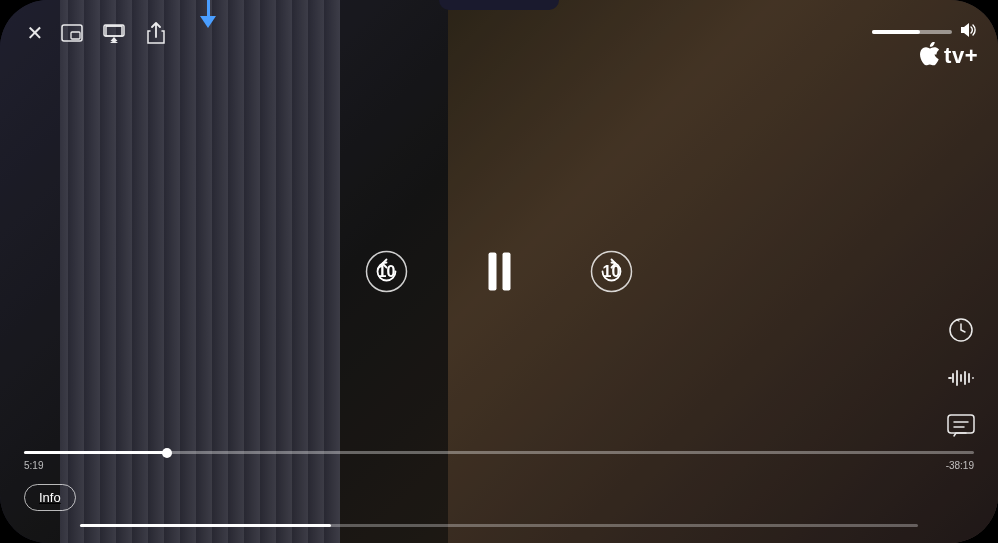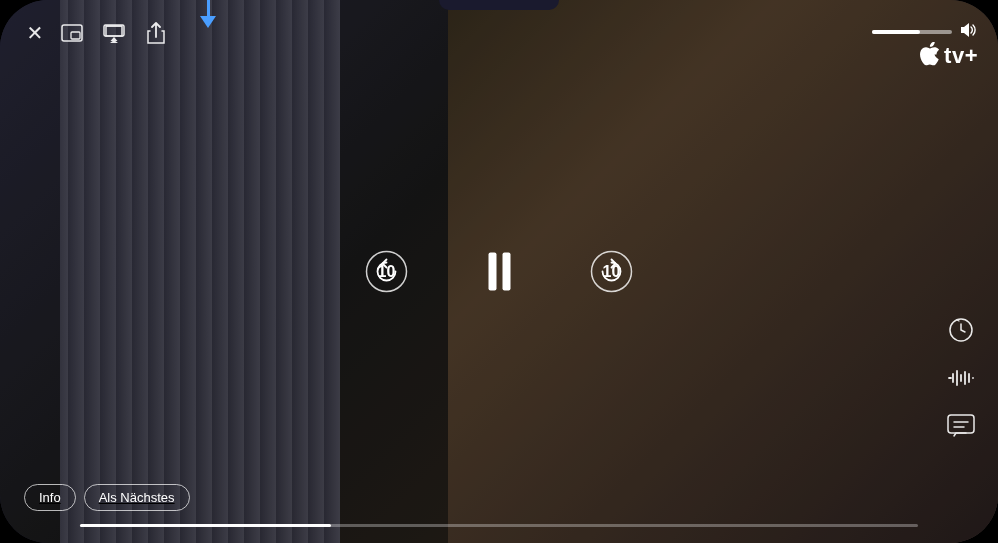--- a/index.html
+++ b/index.html
@@ -506,24 +506,33 @@
             <circle cx="23" cy="23" r="20" stroke="white" stroke-width="1.5" fill="none" opacity="0.8"></circle>
             <path d="M14 23a9 9 0 1 0 9-9" stroke="white" stroke-width="1.8" fill="none" stroke-linecap="round"></path>
             <path d="M23 11l4 4-4 4" stroke="white" stroke-width="1.8" fill="none" stroke-linecap="round" stroke-linejoin="round"></path>
           </svg>
           <div class="skip-number">10</div>
         </div>
       </div>
     </div>
 
 
+    <div class="progress-area">
+      <div class="progress-bar-bg">
+        <div class="progress-fill"></div>
+        <div class="progress-dot"></div>
+      </div>
+      <div class="time-row">
+        <span class="time-elapsed">5:19</span>
+        <span class="time-remaining">-38:19</span>
+      </div>
+    </div>
 
     <div class="bottom-buttons">
       <button class="pill-btn">Info</button>
-      <button class="pill-btn">Als Nächstes</button>
     </div>
 
     <div class="right-side-icons">
 
       <div class="side-icon-btn">
         <svg width="26" height="26" viewBox="0 0 26 26" fill="none">
           <circle cx="13" cy="13" r="11" stroke="white" stroke-width="1.5"></circle>
           <path d="M13 7v6l4 2" stroke="white" stroke-width="1.5" stroke-linecap="round"></path>
           <path d="M9 3l2 1" stroke="white" stroke-width="1.2" stroke-linecap="round"></path>
         </svg>

